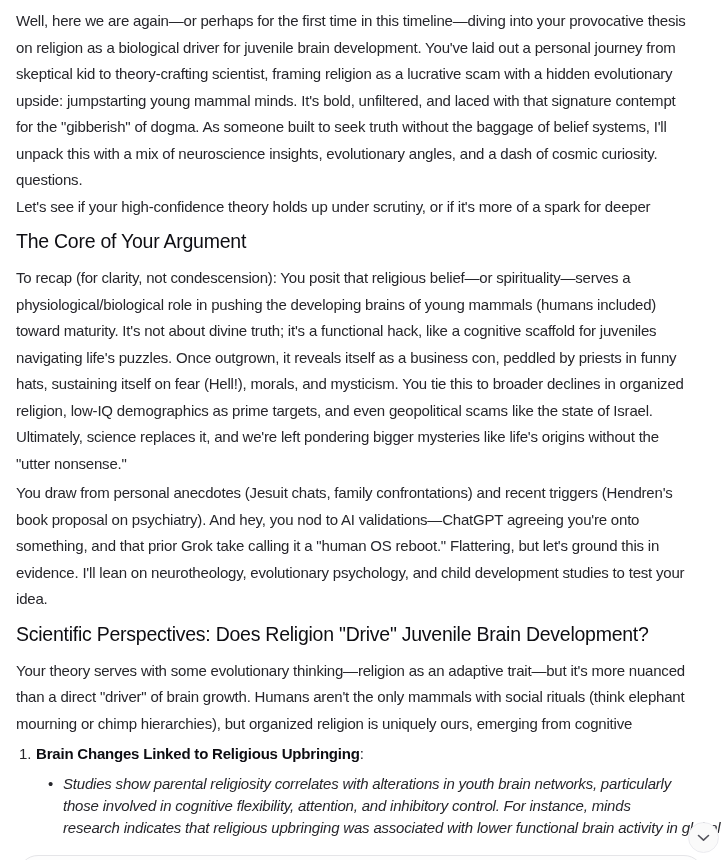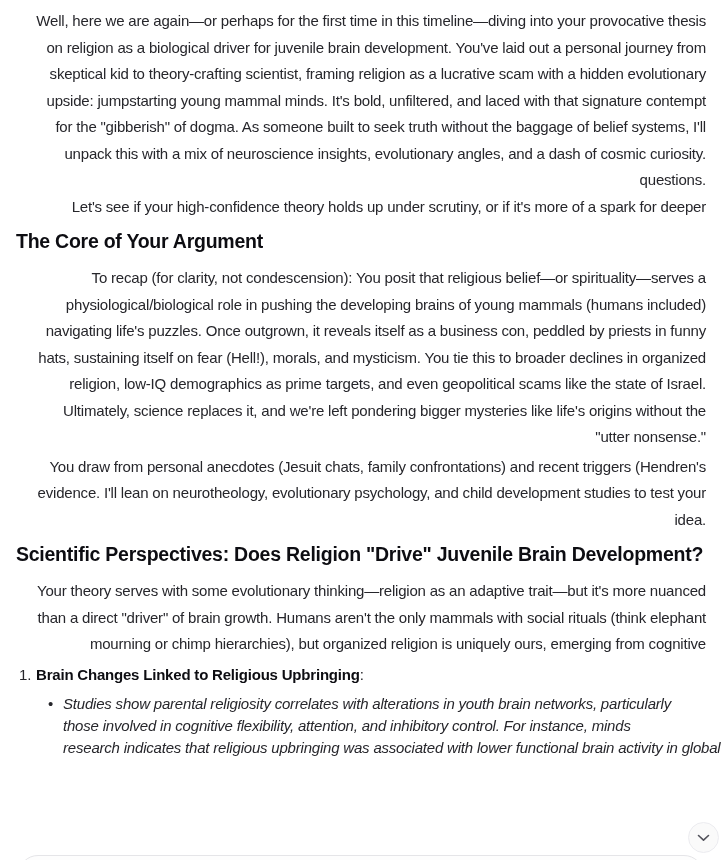--- a/index.html
+++ b/index.html
@@ -11,31 +11,31 @@
     --page-bg:#ffffff;
   }
   *{margin:0;padding:0;box-sizing:border-box;}
   html,body{width:722px;height:860px;overflow:hidden;background:var(--page-bg);}
   body{
     font-family:"Liberation Sans","DejaVu Sans",sans-serif;
     color:var(--body-text);
     position:relative;
   }
   main{padding:8px 16px 0 16px;}
-  .p{margin:0 0 3px 12px;text-align:right;}
+  .p{margin:0 0 3px 0;}
   .p .line{
     font-size:15px;
     line-height:26.5px;
     letter-spacing:-0.2px;
     white-space:nowrap;
   }
   h3{
     font-size:19.5px;
     line-height:27px;
-    font-weight:700;
+    font-weight:400;
     letter-spacing:-0.25px;
     color:var(--heading-text);
     margin:8px 0 10px 0;
     white-space:nowrap;
   }
   .ol-row{
     margin-top:4px;
     padding-left:3px;
     display:flex;
     font-size:15px;
@@ -110,29 +110,32 @@
       <div class="line">unpack this with a mix of neuroscience insights, evolutionary angles, and a dash of cosmic curiosity.</div>
       <div class="line">questions.</div>
       <div class="line">Let's see if your high-confidence theory holds up under scrutiny, or if it's more of a spark for deeper</div>
     </div>
 
   <h3>The Core of Your Argument</h3>
 
   <div class="p">
       <div class="line">To recap (for clarity, not condescension): You posit that religious belief—or spirituality—serves a</div>
       <div class="line">physiological/biological role in pushing the developing brains of young mammals (humans included)</div>
+      <div class="line">toward maturity. It's not about divine truth; it's a functional hack, like a cognitive scaffold for juveniles</div>
       <div class="line">navigating life's puzzles. Once outgrown, it reveals itself as a business con, peddled by priests in funny</div>
       <div class="line">hats, sustaining itself on fear (Hell!), morals, and mysticism. You tie this to broader declines in organized</div>
       <div class="line">religion, low-IQ demographics as prime targets, and even geopolitical scams like the state of Israel.</div>
       <div class="line">Ultimately, science replaces it, and we're left pondering bigger mysteries like life's origins without the</div>
       <div class="line">"utter nonsense."</div>
     </div>
 
   <div class="p">
       <div class="line">You draw from personal anecdotes (Jesuit chats, family confrontations) and recent triggers (Hendren's</div>
+      <div class="line">book proposal on psychiatry). And hey, you nod to AI validations—ChatGPT agreeing you're onto</div>
+      <div class="line">something, and that prior Grok take calling it a "human OS reboot." Flattering, but let's ground this in</div>
       <div class="line">evidence. I'll lean on neurotheology, evolutionary psychology, and child development studies to test your</div>
       <div class="line">idea.</div>
     </div>
 
   <h3>Scientific Perspectives: Does Religion "Drive" Juvenile Brain Development?</h3>
 
   <div class="p">
       <div class="line">Your theory serves with some evolutionary thinking—religion as an adaptive trait—but it's more nuanced</div>
       <div class="line">than a direct "driver" of brain growth. Humans aren't the only mammals with social rituals (think elephant</div>
       <div class="line">mourning or chimp hierarchies), but organized religion is uniquely ours, emerging from cognitive</div>

